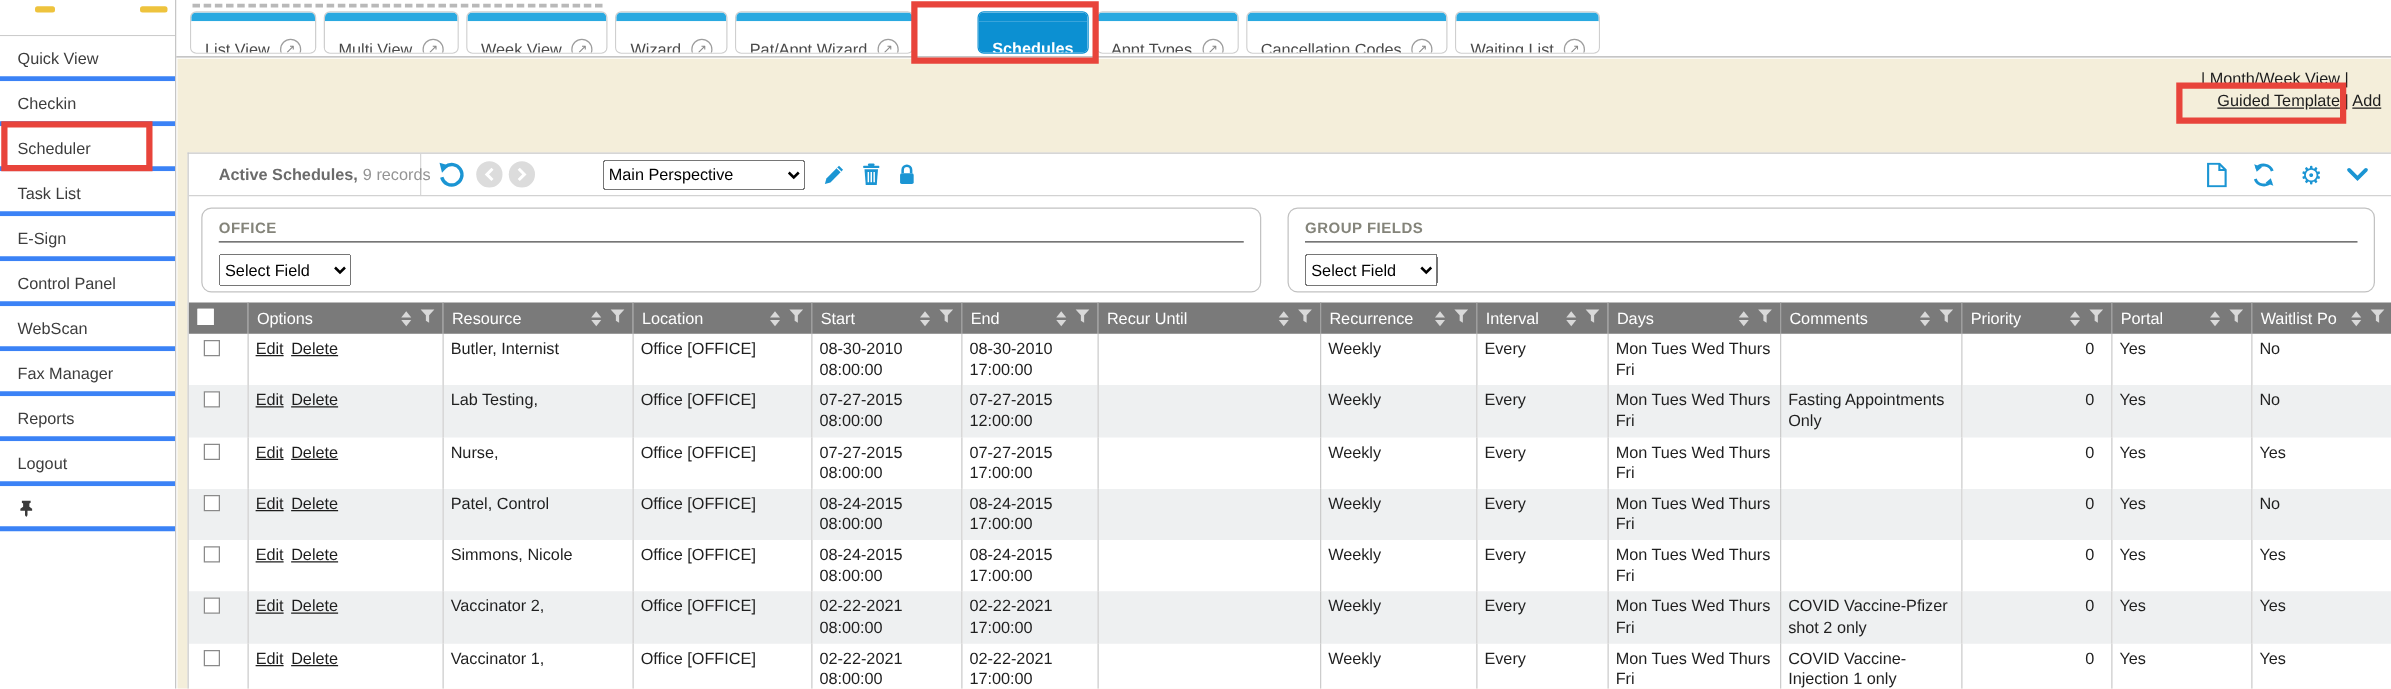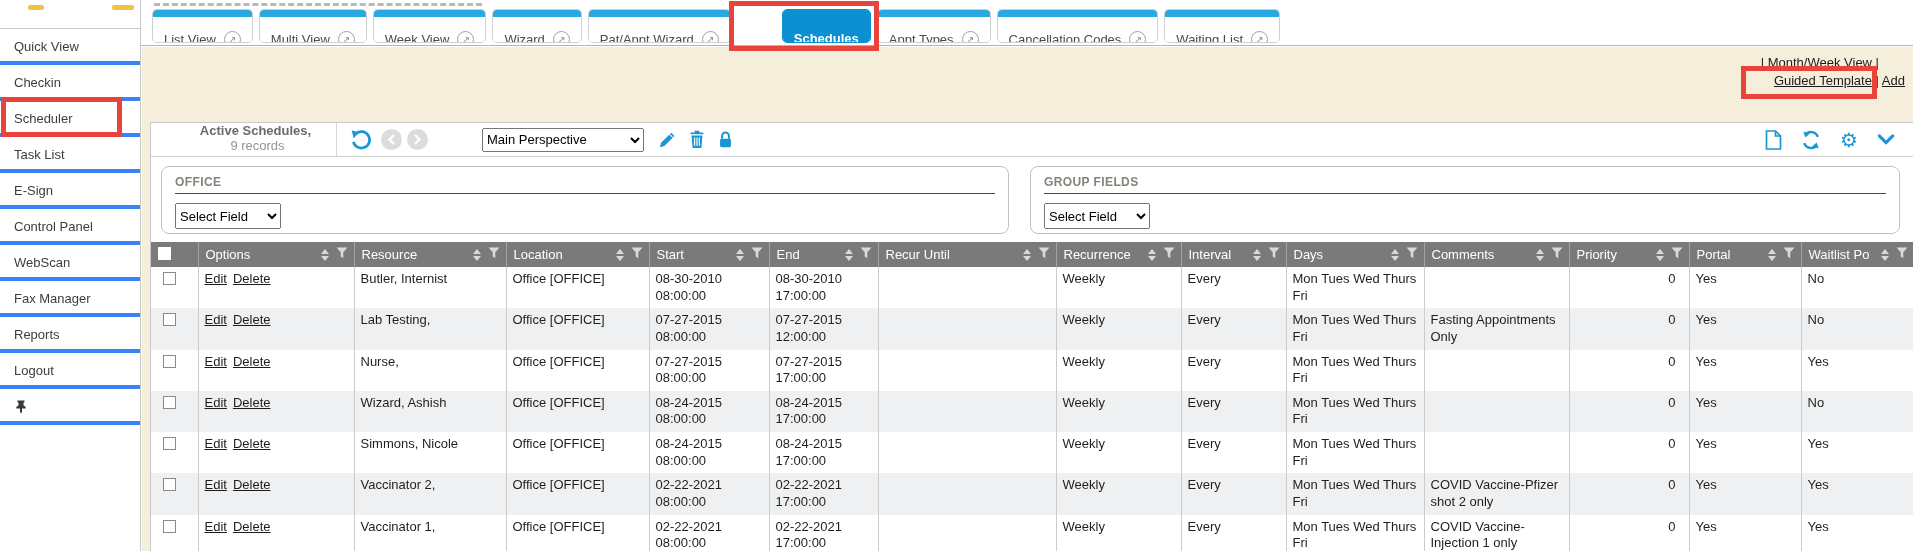--- a/index.html
+++ b/index.html
@@ -47,21 +47,21 @@
            color:#1c1c1c; z-index:4; }
   .links .mwv { margin-right:26px; margin-bottom:3px; cursor:pointer; }
   .links a { color:#1c1c1c; text-decoration:underline; cursor:pointer; }
   .gt-wrap { position:relative; display:inline-block; }
 
   
   .panel { position:absolute; left:8px; top:75px; right:0; bottom:0; background:#fff;
            border:1px solid #c9c9c9; border-right:none; border-bottom:none; overflow:hidden; }
   .toolbar { height:34px; border-bottom:1px solid #d2d2d2; display:flex; align-items:center; }
   .tb-title { width:186px; padding-left:24px; border-right:1px solid #d8d8d8; height:100%;
-              display:flex; align-items:center; white-space:nowrap;flex-direction:column; }
+              display:flex; align-items:center; white-space:nowrap; }
   .tb-title b { font-size:13px; color:#6b6b6b; }
   .tb-title span { font-size:13px; color:#949494; margin-left:4px; }
   .tb-ico { display:inline-flex; align-items:center; justify-content:center; cursor:pointer; }
   .tb-circle { width:21px; height:21px; border-radius:50%; background:#dcdcdc; cursor:default; }
   .tb-sel { margin-left:54px; width:162px; height:24px; font-size:13px; }
   .tb-right { margin-left:auto; display:flex; gap:19px; padding-right:18px; align-items:center; }
   .gear-glyph { font-family:"DejaVu Sans", sans-serif; font-size:20px; color:#1b95d3; line-height:20px; }
 
   
   .filter-row { display:flex; gap:21px; padding:9px 13px 8px 10px; }
@@ -555,21 +555,21 @@
             <td>Every</td>
             <td>Mon Tues Wed Thurs Fri</td>
             <td></td>
             <td class="num">0</td>
             <td>Yes</td>
             <td>Yes</td>
           </tr>
           <tr>
             <td class="cb-cell"><span class="cb"></span></td>
             <td><a>Edit</a><a>Delete</a></td>
-            <td>Wizard, Ashish</td>
+            <td>Patel, Control</td>
             <td>Office [OFFICE]</td>
             <td>08-24-2015<br>08:00:00</td>
             <td>08-24-2015<br>17:00:00</td>
             <td></td>
             <td>Weekly</td>
             <td>Every</td>
             <td>Mon Tues Wed Thurs Fri</td>
             <td></td>
             <td class="num">0</td>
             <td>Yes</td>

